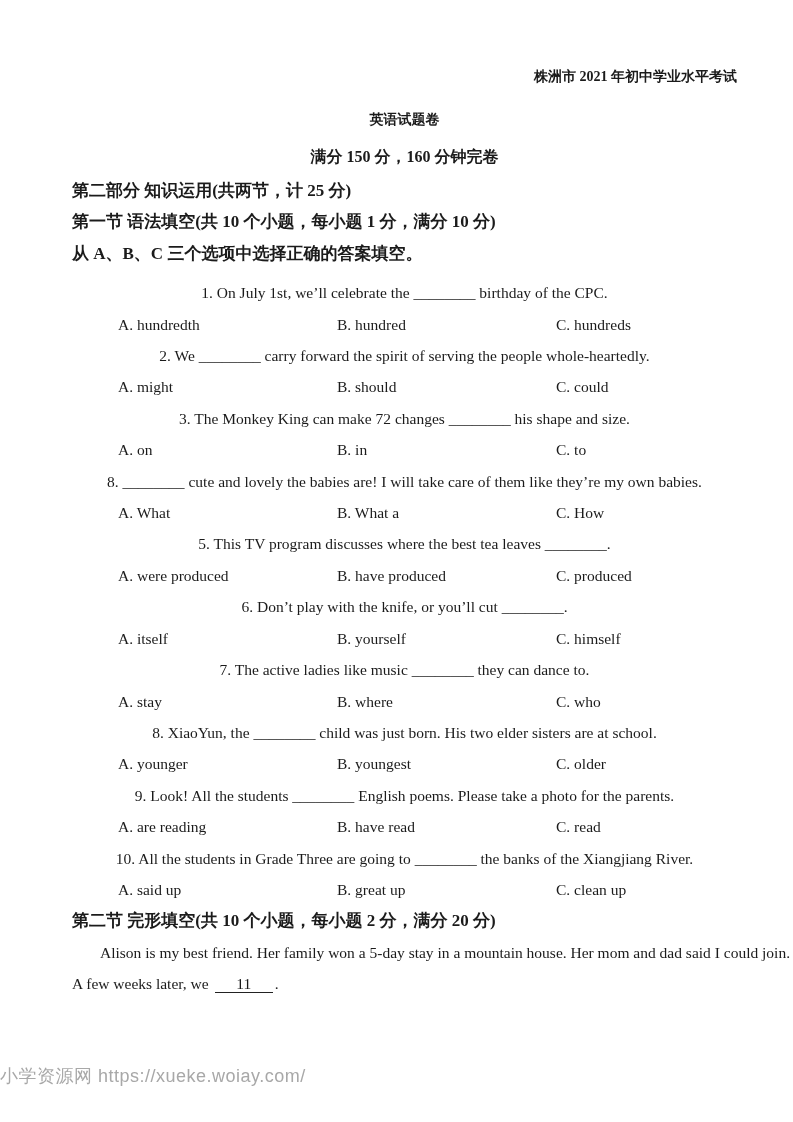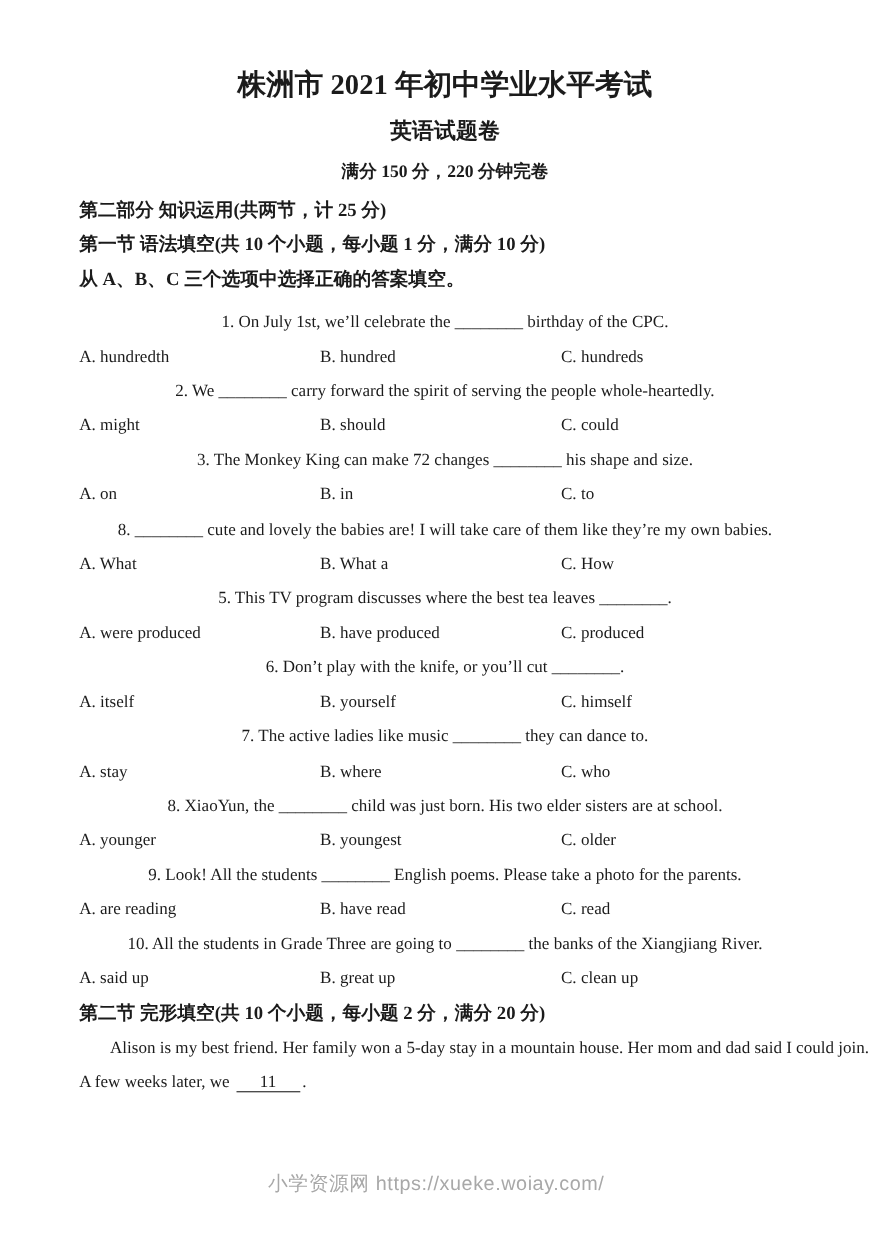--- a/index.html
+++ b/index.html
@@ -13,28 +13,28 @@
     height: 1122px;
     box-sizing: border-box;
     background: #ffffff;
     color: #1b1b1b;
     font-family: "Liberation Serif", "DejaVu Serif", serif;
     font-size: 15.5px;
     padding: 64px 56px 0 72px;
     overflow: hidden;
   }
   .title-main {
-    font-size: 26px;
+    font-size: 14px;
     font-weight: 700;
-    text-align: center;
+    text-align: right;
     line-height: 26px;
     margin: 0 0 17px 0;
   }
   .title-paper {
-    font-size: 20px;
+    font-size: 14px;
     font-weight: 700;
     text-align: center;
     line-height: 25px;
     margin: 0 0 15px 0;
   }
   .title-sub {
     font-size: 16px;
     font-weight: 700;
     text-align: center;
     line-height: 20px;
@@ -51,20 +51,21 @@
   }
   .q-line {
     line-height: 31.4px;
     white-space: nowrap;
     text-align: center;
   }
   .opt-row {
     display: grid;
     grid-template-columns: 219px 219px 1fr;
     line-height: 31.4px;
+    margin-left: 46px;
   }
   .opt-row .opt {
     white-space: nowrap;
   }
   .cloze-para {
     line-height: 31.4px;
   }
   .cloze-indent {
     text-indent: 28px;
     white-space: nowrap;
@@ -77,35 +78,34 @@
     margin-right: 2px;
     text-align: center;
     border-bottom: 1.4px solid #222222;
     line-height: 17px;
   }
   .watermark {
     position: absolute;
     left: 0;
     right: 0;
     top: 1064px;
-    text-align: center;
     font-family: "Liberation Sans", "DejaVu Sans", sans-serif;
     font-size: 18px;
     color: #a8a8a8;
     letter-spacing: 0.5px;
   }
 </style>
 </head>
 <body>
 
 <div class="page">
 
   <div class="title-main">株洲市 2021 年初中学业水平考试</div>
   <div class="title-paper">英语试题卷</div>
-  <div class="title-sub">满分 150 分，220 分钟完卷</div>
+  <div class="title-sub">满分 150 分，160 分钟完卷</div>
 
   <div class="sec-header">第二部分  知识运用(共两节，计 25 分)</div>
   <div class="sec-header">第一节  语法填空(共 10 个小题，每小题 1 分，满分 10 分)</div>
   <div class="sec-header">从 A、B、C 三个选项中选择正确的答案填空。</div>
 
   <div class="questions">
 
     <div class="q-line">1. On July 1st, we’ll celebrate the ________ birthday of the CPC.</div>
     <div class="opt-row">
       <span class="opt">A. hundredth</span>

